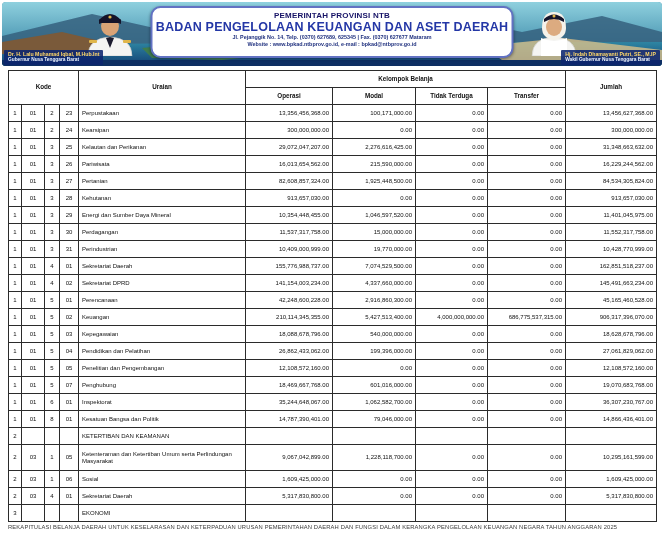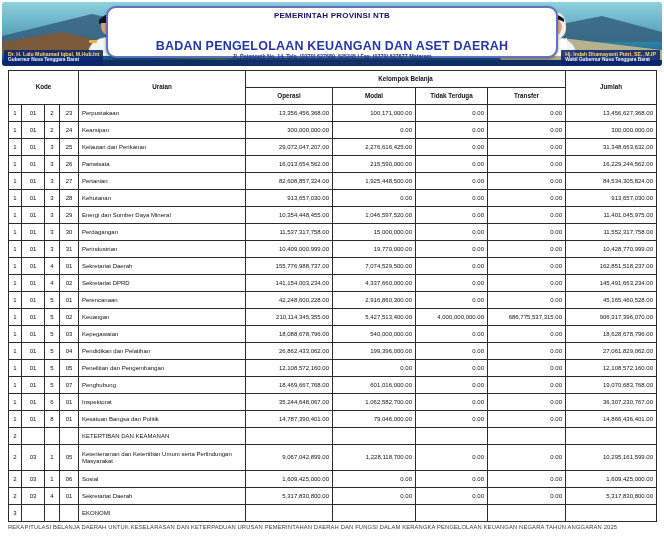--- a/index.html
+++ b/index.html
@@ -9,23 +9,23 @@
   .banner{position:absolute;left:2px;top:2px;width:660px;height:64px;border-radius:4px;overflow:hidden;background:#4a92ad;}
   .banner svg.scene{position:absolute;left:0;top:0;width:100%;height:100%;}
   .official{position:absolute;bottom:10px;width:60px;height:52px;}
   .official.left{left:78px;}
   .official.right{right:78px;}
   .caption{position:absolute;bottom:1px;background:rgba(12,38,110,0.88);padding:1px 4px 2px 4px;border-radius:1px;line-height:1.25;}
   .caption.left{left:2px;}
   .caption.right{right:2px;text-align:left;}
   .caption .nm{font-size:5.2px;font-weight:bold;color:#ffd96a;white-space:nowrap;}
   .caption .tt{font-size:4.8px;font-weight:bold;color:#eaf2ff;white-space:nowrap;}
-  .plaque{position:absolute;left:50%;top:4px;transform:translateX(-50%);width:452px;height:52px;background:#ffffff;border:2px solid #6272c3;border-radius:10px;box-shadow:0 1px 3px rgba(0,0,30,.4);text-align:center;padding-top:3px;box-sizing:border-box;}
+  .plaque{position:absolute;left:50%;top:4px;transform:translateX(-50%);width:363px;height:52px;background:#ffffff;border:2px solid #6272c3;border-radius:10px;box-shadow:0 1px 3px rgba(0,0,30,.4);text-align:center;padding-top:3px;box-sizing:border-box;}
   .plaque .l1{font-size:8px;font-weight:bold;color:#161266;letter-spacing:.2px;}
-  .plaque .l2{font-size:12.5px;font-weight:bold;color:#2437a6;letter-spacing:.2px;white-space:nowrap;margin-top:19px;}
+  .plaque .l2{font-size:12.5px;font-weight:bold;color:#2437a6;letter-spacing:.2px;white-space:nowrap;}
   .plaque .l3,.plaque .l4{font-size:5.4px;font-weight:bold;color:#20317f;line-height:1.35;}
 
   
   .tablewrap{position:absolute;left:8px;top:70px;width:648px;}
   table{border-collapse:collapse;table-layout:fixed;width:648px;}
   th,td{border:1px solid #2b2b2b;padding:0 3px;overflow:hidden;box-sizing:border-box;}
   th{font-size:6.3px;font-weight:bold;color:#111;text-align:center;height:17px;line-height:1.1;}
   td{font-size:6px;color:#111;height:17px;line-height:1.15;}
   tr.tall td{height:26px;}
   td.c-code{text-align:center;}

